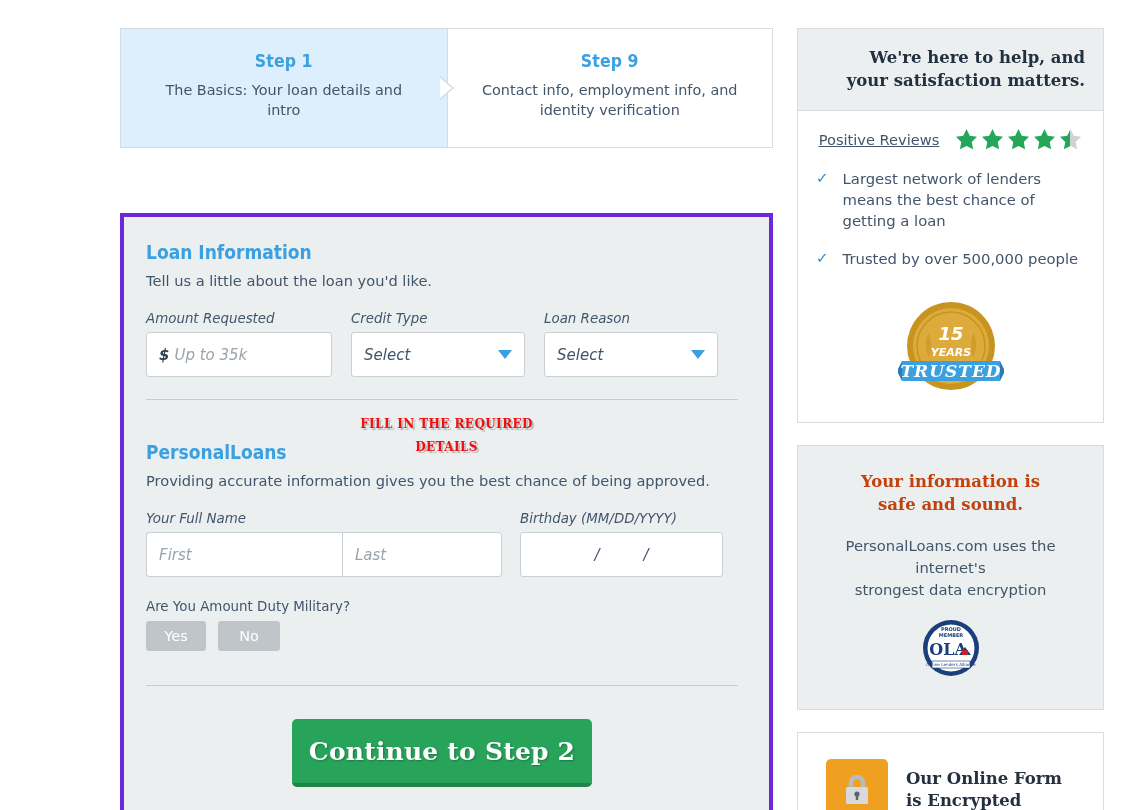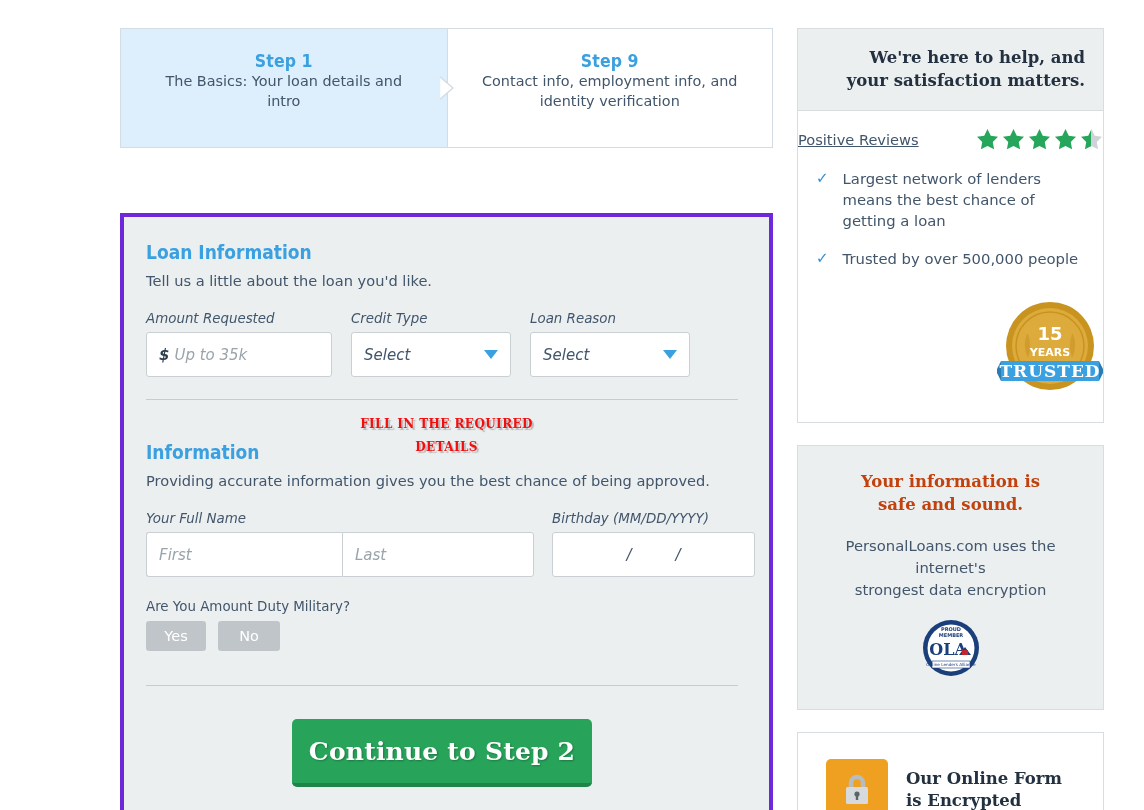--- a/index.html
+++ b/index.html
@@ -30,20 +30,21 @@
     padding-top: 22px;
   }
   .step.active { background: #ddeffc; }
   .step + .step { border-left: 1px solid #d3dce3; }
   .step-title {
     color: #3aa0e0;
     font-size: 17.5px;
     font-weight: bold;
     font-family: "DejaVu Sans Condensed", "DejaVu Sans", sans-serif;
     letter-spacing: .1px;
+    margin-bottom: 9px;
   }
   .step-desc {
     color: #41556b;
     font-size: 14.4px;
     line-height: 20px;
     padding: 0 26px;
   }
   .chev {
     position: absolute; top: 50%; left: 100%;
     transform: translate(-9px, -50%);
@@ -87,21 +88,21 @@
     border-radius: 3px;
     display: flex;
     align-items: center;
     padding: 0 12px;
     font-size: 15px;
     position: relative;
   }
   .amount { width: 186px; }
   .amount .cur { color: #2d3e50; font-weight: bold; margin-right: 5px; font-size: 15px; }
   .amount .ph { color: #9aa4ab; }
-  .sel { width: 160px; justify-content: space-between; }
+  .sel { width: 174px; justify-content: space-between; }
   .sel .val { color: #41556b; }
   .caret {
     width: 0; height: 0;
     border-left: 7px solid transparent;
     border-right: 7px solid transparent;
     border-top: 9px solid #3aa0e0;
   }
   .divider {
     height: 1px; background: #c6cccf;
     margin: 22px 0 0 0;
@@ -120,21 +121,21 @@
     text-shadow: 2px 2px 1px rgba(150,150,150,.62);
     pointer-events: none;
     z-index: 9;
   }
 
   .intro-block { margin-top: 41px; }
   .name-row { display: flex; gap: 18px; }
   .name-pair { display: flex; justify-content: center; }
   .name-pair .control { border-radius: 0; }
   .name-pair .control:first-child { width: 196px; border-radius: 3px 0 0 3px; border-right: none; }
-  .name-pair .control:last-child  { width: 192px; border-radius: 0 3px 3px 0; }
+  .name-pair .control:last-child  { width: 160px; border-radius: 0 3px 3px 0; }
   .ph-txt { color: #9aa4ab; }
   .bday { width: 203px; justify-content: center; gap: 44px; color: #41556b; }
 
   .mil-label { color: #41556b; font-size: 13.4px; margin: 22px 0 7px 0; }
   .yn { display: flex; gap: 12px; }
   .yn-btn {
     background: #bfc5c9; color: #fff;
     border: none; border-radius: 3px;
     width: 60px; height: 30px;
     font-size: 14.5px;
@@ -175,33 +176,33 @@
     border-bottom: 1px solid #d9dde0;
     text-align: right;
     padding: 17px 18px 18px 18px;
     color: #22303f;
     font-family: "DejaVu Serif", "Liberation Serif", serif;
     font-weight: bold;
     font-size: 16.5px;
     line-height: 23px;
   }
   .rev-row {
-    display: flex; align-items: center; justify-content: space-between;
+    display: flex; align-items: center; justify-content: center;
     gap: 16px; padding: 17px 0 14px 0;
   }
   .rev-link {
     color: #41556b; font-size: 14.6px;
     text-decoration: underline; cursor: pointer;
   }
   .stars { display: flex; gap: 3px; }
   .bullets { padding: 4px 20px 6px 18px; }
   .bullet { display: flex; gap: 14px; margin-bottom: 17px; }
   .chk { color: #2f8fd4; font-size: 15px; line-height: 20px; flex: 0 0 auto; }
   .bullet-txt { color: #41556b; font-size: 14.8px; line-height: 21px; }
-  .seal-wrap { text-align: right; padding: 6px 0 20px 0; }
+  .seal-wrap { text-align: center; padding: 6px 0 20px 0; font-style: italic; }
 
   .panel-body {
     background: #eceff0;
     text-align: center;
     padding: 24px 22px 26px 22px;
   }
   .panel-body .hd {
     color: #c2410c;
     font-family: "DejaVu Serif", "Liberation Serif", serif;
     font-weight: bold; font-size: 16.5px; line-height: 23px;
@@ -276,21 +277,21 @@
     </div>
 
     <div class="divider"></div>
 
     <div class="annot">
       <div>FILL IN THE REQUIRED</div>
       <div>DETAILS</div>
     </div>
 
     <div class="intro-block">
-      <h2 class="sec-head">Information</h2>
+      <h2 class="sec-head">PersonalLoans</h2>
       <p class="sec-sub">Providing accurate information gives you the best chance of being approved.</p>
 
       <div class="name-row">
         <div class="field">
           <label class="field-label">Your Full Name</label>
           <div class="name-pair">
             <div class="control">
               <span class="ph-txt">First</span>
             </div>
             <div class="control">

